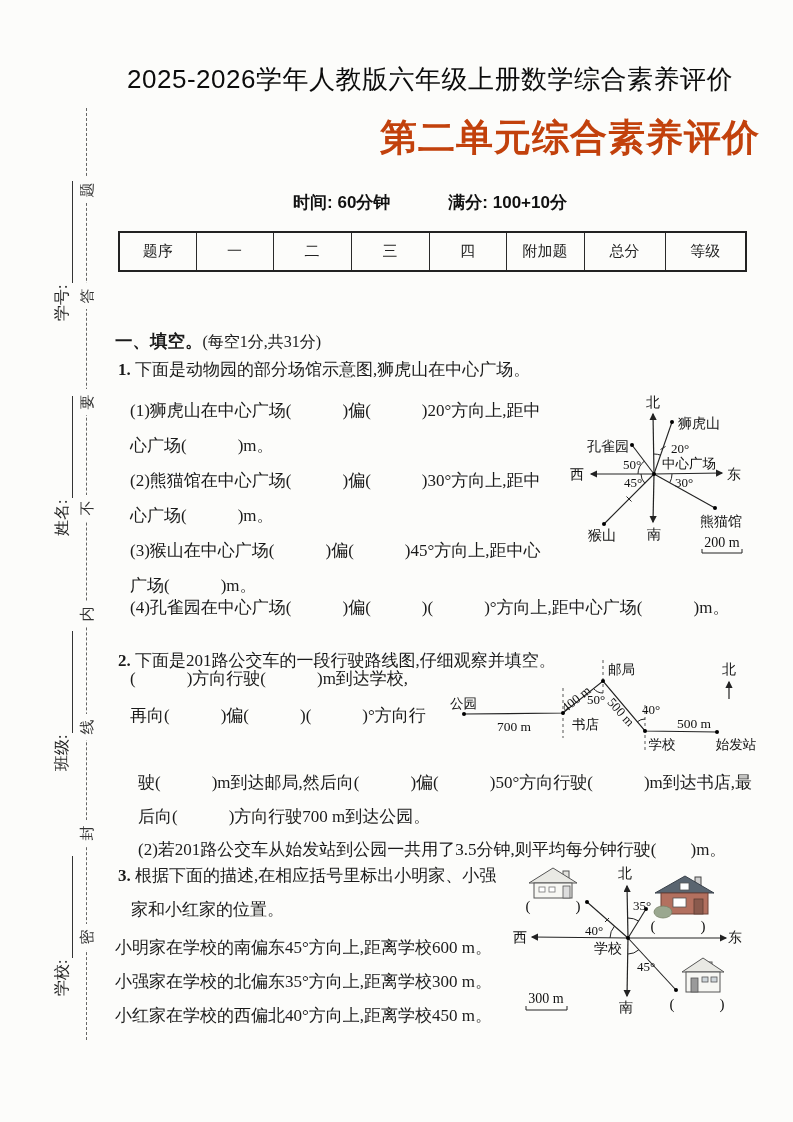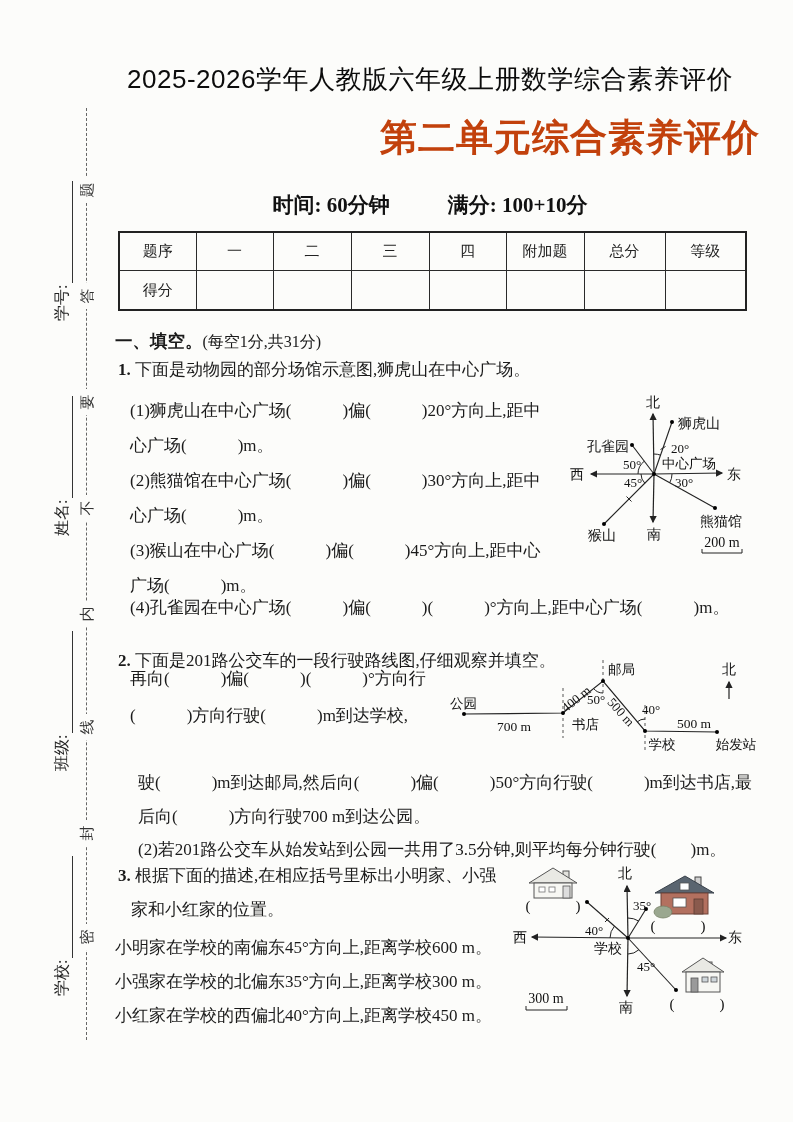--- a/index.html
+++ b/index.html
@@ -39,22 +39,22 @@
   }
   .title2{
     position:absolute;top:113px;left:100px;width:660px;
     text-align:right;
     font-family:Liberation Mono, monospace;
     font-weight:bold;font-size:37px;color:#c2410c;letter-spacing:1px;
   }
   .info-row{
     position:absolute;top:191px;left:100px;width:660px;
     display:flex;justify-content:center;gap:58px;
-    font-family:Liberation Serif, serif;
-    font-weight:600;font-size:21px;color:#111;
+    font-family:Liberation Sans, sans-serif;
+    font-weight:600;font-size:17px;color:#111;
   }
   
   table.score{
     position:absolute;top:231px;left:118px;
     border-collapse:collapse;table-layout:fixed;width:627px;
   }
   table.score td{
     border:1.4px solid #2a2a2a;
     text-align:center;font-size:15px;color:#222;
     height:38px;padding:0;
@@ -129,30 +129,20 @@
         <tr>
       <td>题序</td>
       <td>一</td>
       <td>二</td>
       <td>三</td>
       <td>四</td>
       <td>附加题</td>
       <td>总分</td>
       <td>等级</td>
     </tr>
-    <tr>
-      <td>得分</td>
-      <td></td>
-      <td></td>
-      <td></td>
-      <td></td>
-      <td></td>
-      <td></td>
-      <td></td>
-    </tr>
   </tbody>
     </table>
 
   <div class="sec-head">
     <span class="sec-bold">一、填空。</span><span class="sec-note">(每空1分,共31分)</span>
   </div>
 
   <div class="stem" style="top:358px;left:118px;">
     <b>1.</b>
     <span>下面是动物园的部分场馆示意图,狮虎山在中心广场。</span>
@@ -220,22 +210,22 @@
       <line x1="137" y1="159" x2="137" y2="163" stroke="#222" stroke-width="1"></line>
       <line x1="177" y1="159" x2="177" y2="163" stroke="#222" stroke-width="1"></line>
     </svg>
   </div>
 
   <div class="stem" style="top:649px;left:118px;">
     <b>2.</b>
     <span>下面是201路公交车的一段行驶路线图,仔细观察并填空。</span>
   </div>
   <div class="tcol" style="top:660px;left:130px;width:322px;line-height:37px;">
+    <div class="ln">(　　　)方向行驶(　　　)m到达学校,</div>
     <div class="ln">再向(　　　)偏(　　　)(　　　)°方向行</div>
-    <div class="ln">(　　　)方向行驶(　　　)m到达学校,</div>
   </div>
   <div class="full-lines" style="top:766px;left:130px;width:655px;line-height:33.5px;margin-left:8px;">
     <div class="ln">驶(　　　)m到达邮局,然后向(　　　)偏(　　　)50°方向行驶(　　　)m到达书店,最</div>
     <div class="ln">后向(　　　)方向行驶700 m到达公园。</div>
     <div class="ln">(2)若201路公交车从始发站到公园一共用了3.5分钟,则平均每分钟行驶(　　)m。</div>
   </div>
 
   <div class="diag" style="left:448px;top:656px;">
     <svg width="320" height="105" viewBox="0 0 320 105">
       <defs>

